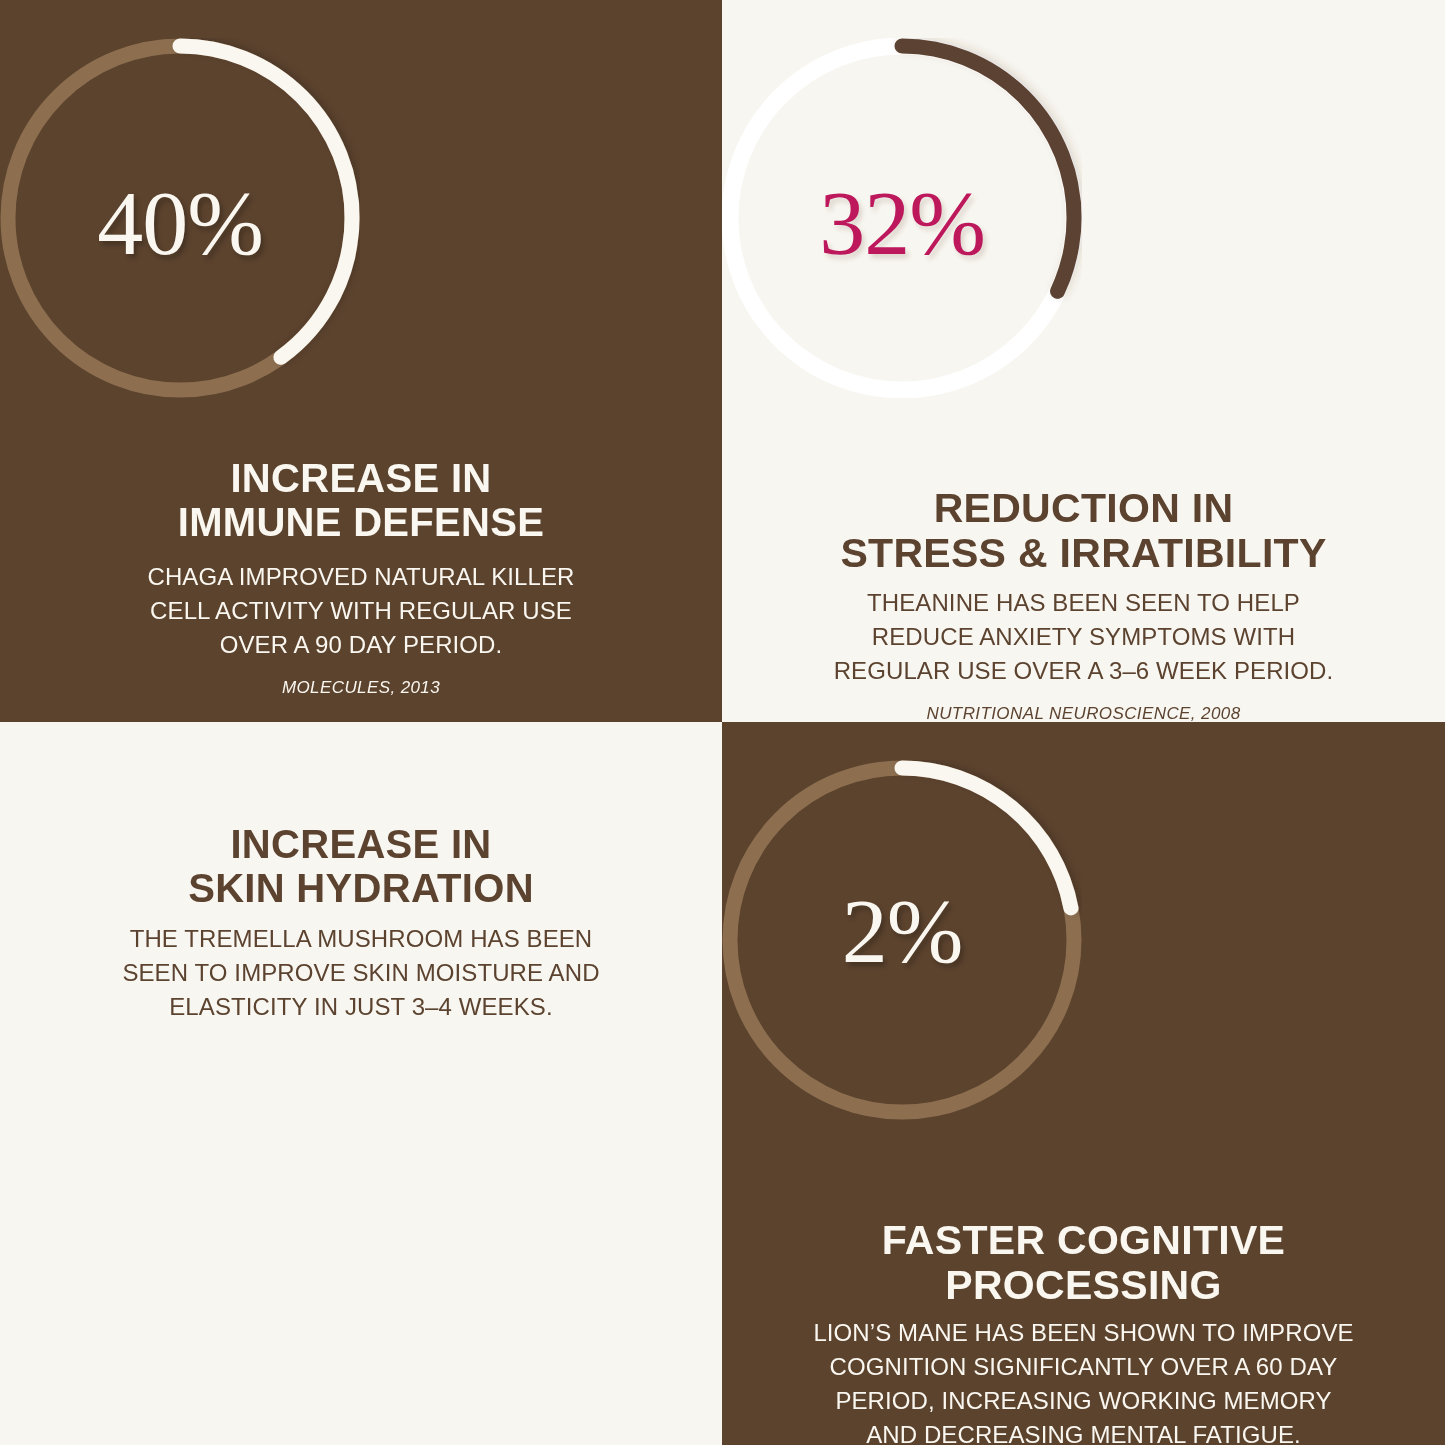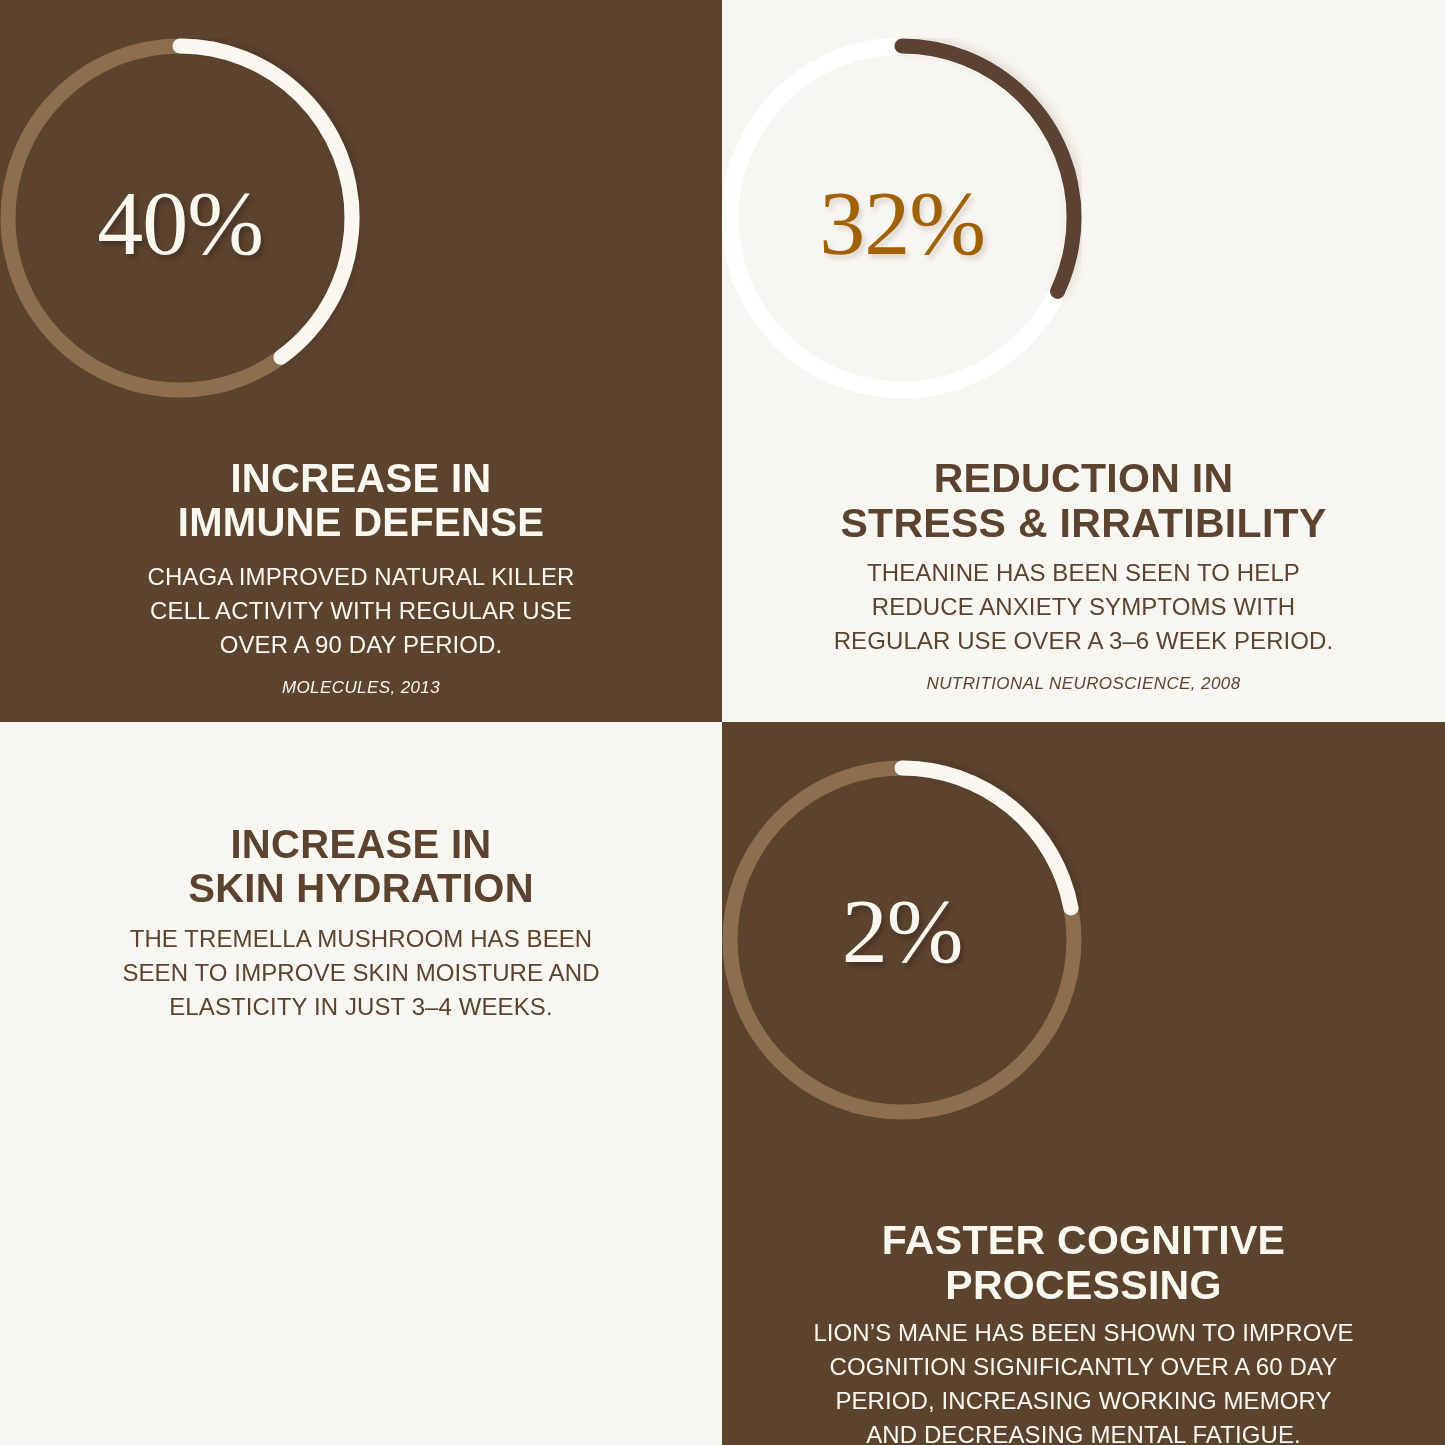--- a/index.html
+++ b/index.html
@@ -39,21 +39,21 @@
     text-align: center;
     font-family: "Liberation Serif", serif;
     font-size: 92px;
     font-weight: 400;
     letter-spacing: -1px;
     line-height: 1;
   }
   .ring-value.pos-center { top: 139px; }
   .ring-value.pos-upper  { top: 125px; }
   .panel.dark .ring-value { color: #FAF7F0; text-shadow: 3px 4px 5px rgba(0,0,0,0.25); }
-  .panel.light .ring-value { color: #a16207; text-shadow: 3px 4px 5px rgba(92,67,46,0.18); font-family: Liberation Serif, serif; }
+  .panel.light .ring-value { color: #be185d; text-shadow: 3px 4px 5px rgba(92,67,46,0.18); font-family: Liberation Serif, serif; }
 
   
   .copy {
     width: 100%;
     padding: 0 26px;
     text-align: center;
     display: flex;
     flex-direction: column;
     align-items: center;
   }
@@ -77,21 +77,21 @@
     font-style: italic;
     font-weight: 400;
     letter-spacing: 0.4px;
     margin-top: 16px;
   }
   .panel.dark .headline, .panel.dark .body, .panel.dark .cite { color: #FAF7F0; }
   .panel.light .headline, .panel.light .body, .panel.light .cite { color: #5C4330; }
 
   
   #panel-0 .copy { margin-top: 58px; }
-  #panel-1 .copy { margin-top: 58px; }
+  #panel-1 .copy { margin-top: 88px; }
   #panel-1 .body { margin-top: 10px; }
   #panel-1 .headline { font-size: 41px; }
   #panel-2 .copy { margin-top: 100px; }
   #panel-2 .body  { margin-top: 12px; }
   #panel-3 .copy { margin-top: 98px; }
   #panel-3 .body  { margin-top: 8px; }
   #panel-3 .headline { font-size: 41px; }
 </style>
 </head>
 <body>

